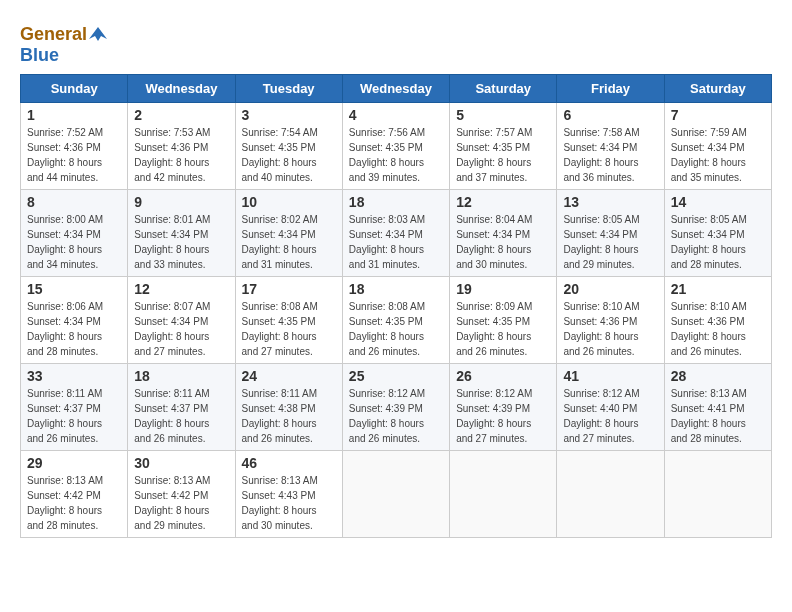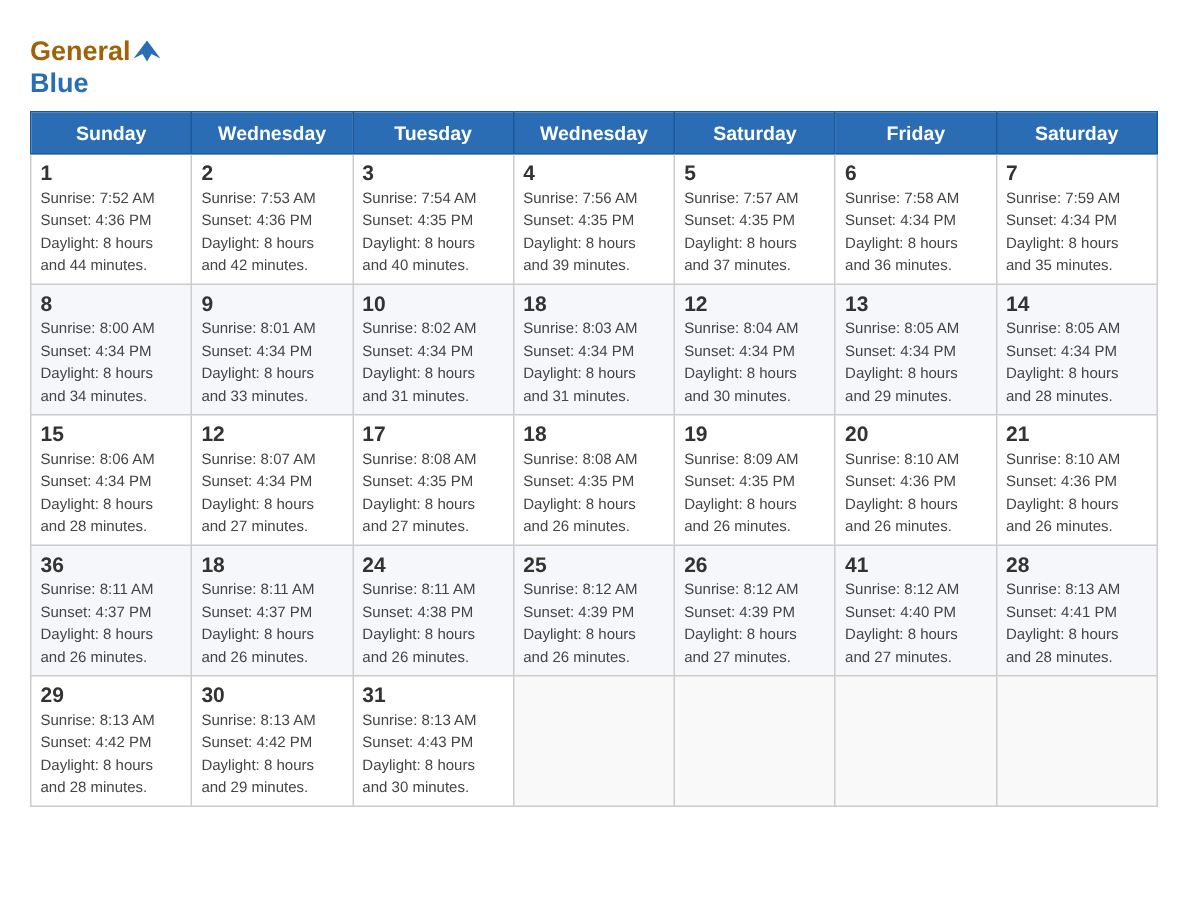--- a/index.html
+++ b/index.html
@@ -208,21 +208,21 @@
           <span class="day-number">20</span>
           <div class="day-detail">Sunrise: 8:10 AM<br>Sunset: 4:36 PM<br>Daylight: 8 hours and 26 minutes.</div>
         </td>
         <td>
           <span class="day-number">21</span>
           <div class="day-detail">Sunrise: 8:10 AM<br>Sunset: 4:36 PM<br>Daylight: 8 hours and 26 minutes.</div>
         </td>
       </tr>
       <tr>
         <td>
-          <span class="day-number">36</span>
+          <span class="day-number">33</span>
           <div class="day-detail">Sunrise: 8:11 AM<br>Sunset: 4:37 PM<br>Daylight: 8 hours and 26 minutes.</div>
         </td>
         <td>
           <span class="day-number">18</span>
           <div class="day-detail">Sunrise: 8:11 AM<br>Sunset: 4:37 PM<br>Daylight: 8 hours and 26 minutes.</div>
         </td>
         <td>
           <span class="day-number">24</span>
           <div class="day-detail">Sunrise: 8:11 AM<br>Sunset: 4:38 PM<br>Daylight: 8 hours and 26 minutes.</div>
         </td>
@@ -246,21 +246,21 @@
       <tr>
         <td>
           <span class="day-number">29</span>
           <div class="day-detail">Sunrise: 8:13 AM<br>Sunset: 4:42 PM<br>Daylight: 8 hours and 28 minutes.</div>
         </td>
         <td>
           <span class="day-number">30</span>
           <div class="day-detail">Sunrise: 8:13 AM<br>Sunset: 4:42 PM<br>Daylight: 8 hours and 29 minutes.</div>
         </td>
         <td>
-          <span class="day-number">31</span>
+          <span class="day-number">46</span>
           <div class="day-detail">Sunrise: 8:13 AM<br>Sunset: 4:43 PM<br>Daylight: 8 hours and 30 minutes.</div>
         </td>
         <td class="empty-cell"></td>
         <td class="empty-cell"></td>
         <td class="empty-cell"></td>
         <td class="empty-cell"></td>
       </tr>
     </tbody>
 </table>
 

